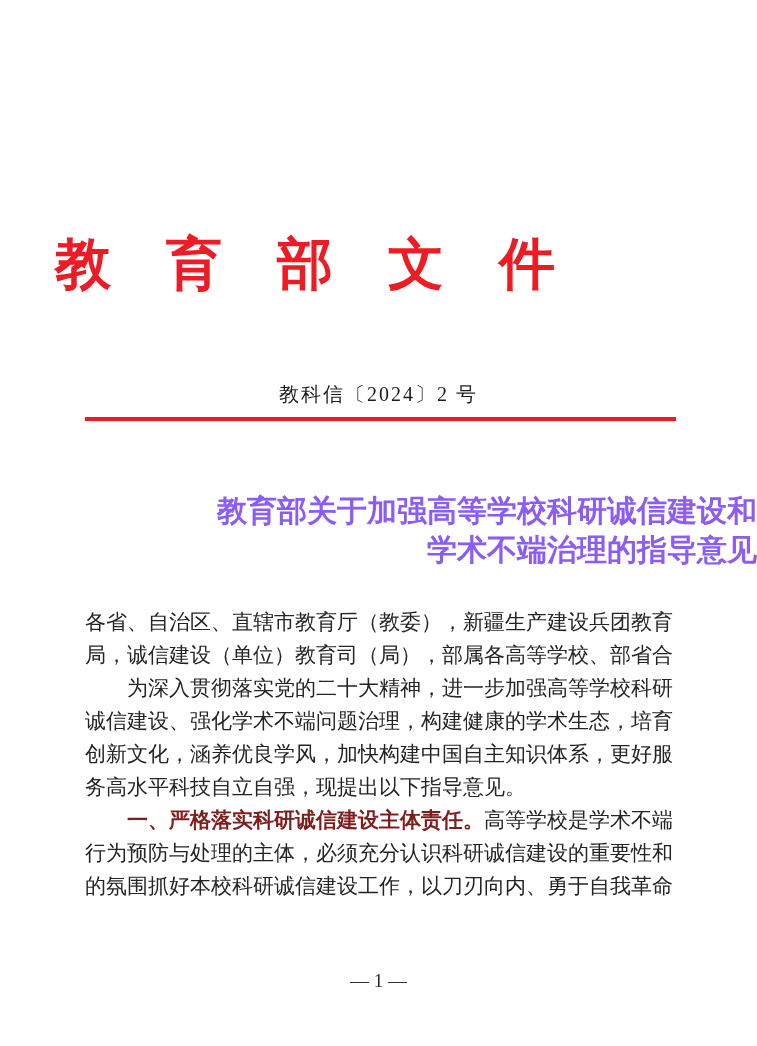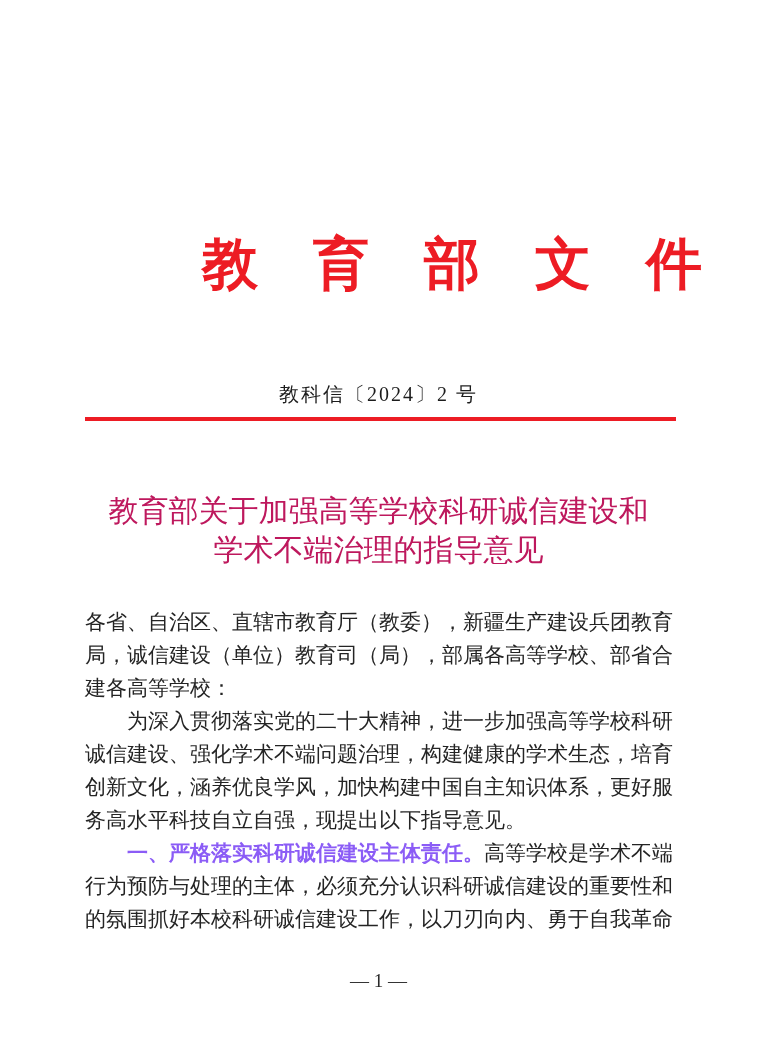--- a/index.html
+++ b/index.html
@@ -14,21 +14,21 @@
     background: #ffffff;
     overflow: hidden;
     font-family: "Liberation Serif", "DejaVu Serif", serif;
     color: #202020;
   }
   .red-header {
     position: absolute;
     top: 232px;
     left: 0;
     width: 100%;
-    text-align: right;
+    text-align: left;
     color: #ed1c24;
     font-size: 56px;
     font-weight: bold;
     letter-spacing: 55px;
     text-indent: 55px;
     line-height: 1.15;
     white-space: nowrap;
   }
   .doc-number {
     position: absolute;
@@ -47,44 +47,44 @@
     left: 85px;
     width: 591px;
     height: 4px;
     background: #ed1c24;
   }
   .doc-title {
     position: absolute;
     top: 491px;
     left: 0;
     width: 100%;
-    text-align: center;
+    text-align: right;
     font-size: 30px;
-    font-weight: normal;
+    font-weight: bold;
     line-height: 39px;
-    color: #be185d;
+    color: #8b5cf6;
   }
   .body-text {
     position: absolute;
     top: 606px;
     left: 85px;
     width: 592px;
     font-size: 21px;
     line-height: 33px;
     color: #242424;
   }
   .body-text .line {
     white-space: nowrap;
   }
   .body-text .indent {
     text-indent: 42px;
   }
   .body-text b {
     font-weight: bold;
-    color: #8b5cf6;
+    color: #7f1d1d;
   }
   .page-number {
     position: absolute;
     top: 970px;
     left: 0;
     width: 100%;
     text-align: center;
     font-size: 19px;
     color: #2a2a2a;
     white-space: nowrap;
@@ -104,21 +104,20 @@
   <div class="doc-title">
     <div>教育部关于加强高等学校科研诚信建设和</div>
     <div>学术不端治理的指导意见</div>
   </div>
 
   <div class="body-text">
 
     <div>
         <div class="line">各省、自治区、直辖市教育厅（教委），新疆生产建设兵团教育</div>
         <div class="line">局，诚信建设（单位）教育司（局），部属各高等学校、部省合</div>
-        <div class="line">建各高等学校：</div>
       </div>
 
     <div>
       <div class="line indent">为深入贯彻落实党的二十大精神，进一步加强高等学校科研</div>
       <div>
           <div class="line">诚信建设、强化学术不端问题治理，构建健康的学术生态，培育</div>
           <div class="line">创新文化，涵养优良学风，加快构建中国自主知识体系，更好服</div>
           <div class="line">务高水平科技自立自强，现提出以下指导意见。</div>
         </div>
     </div>

